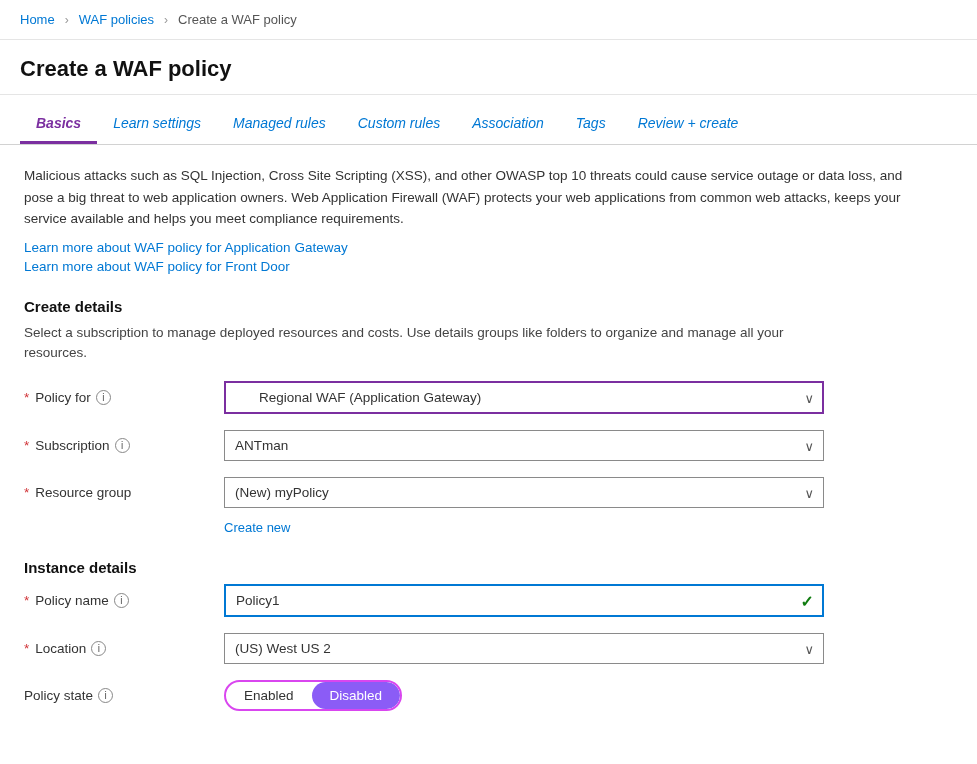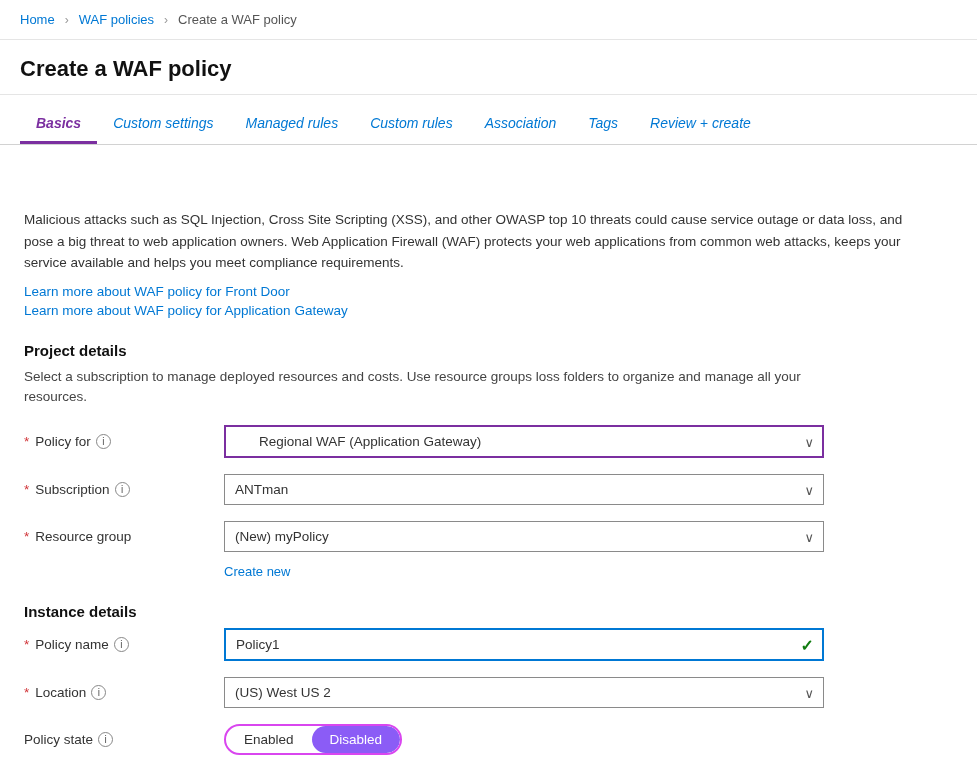--- a/index.html
+++ b/index.html
@@ -54,21 +54,20 @@
     .content {
       padding: 20px 24px;
       max-width: 960px;
     }
     .description {
       font-size: 13.5px;
       color: #333;
       line-height: 1.6;
       margin-bottom: 10px;
       max-width: 880px;
-      margin-top: 44px;
     }
     .link {
       color: #0078d4;
       text-decoration: none;
       display: block;
       margin-bottom: 4px;
       font-size: 13.5px;
     }
     .section-title {
       font-size: 15px;
@@ -213,36 +212,36 @@
   <span class="breadcrumb-sep">›</span>
   <a href="#">WAF policies</a>
   <span class="breadcrumb-sep">›</span>
   <span>Create a WAF policy</span>
 </div>
 
 <div class="page-title">Create a WAF policy</div>
 
 <div class="tabs-bar">
   <a class="tab active">Basics</a>
-  <a class="tab">Custom settings</a>
+  <a class="tab">Learn settings</a>
   <a class="tab">Managed rules</a>
   <a class="tab">Custom rules</a>
   <a class="tab">Association</a>
   <a class="tab">Tags</a>
   <a class="tab">Review + create</a>
 </div>
 
 <div class="content">
 
   <p class="description">Malicious attacks such as SQL Injection, Cross Site Scripting (XSS), and other OWASP top 10 threats could cause service outage or data loss, and pose a big threat to web application owners. Web Application Firewall (WAF) protects your web applications from common web attacks, keeps your service available and helps you meet compliance requirements.</p>
+  <a href="#" class="link">Learn more about WAF policy for Application Gateway</a>
   <a href="#" class="link">Learn more about WAF policy for Front Door</a>
-  <a href="#" class="link">Learn more about WAF policy for Application Gateway</a>
-
-  <div class="section-title">Project details</div>
-  <p class="section-desc">Select a subscription to manage deployed resources and costs. Use resource groups loss folders to organize and manage all your resources.</p>
+
+  <div class="section-title">Create details</div>
+  <p class="section-desc">Select a subscription to manage deployed resources and costs. Use details groups like folders to organize and manage all your resources.</p>
 
   <div class="form-row">
     <div class="form-label">
       <span class="required-star">*</span>
       <span>Policy for</span>
       <span class="info-icon">i</span>
     </div>
     <div class="form-control-wrapper">
       <div class="select-wrapper active-border">
         <select class="select-box">

